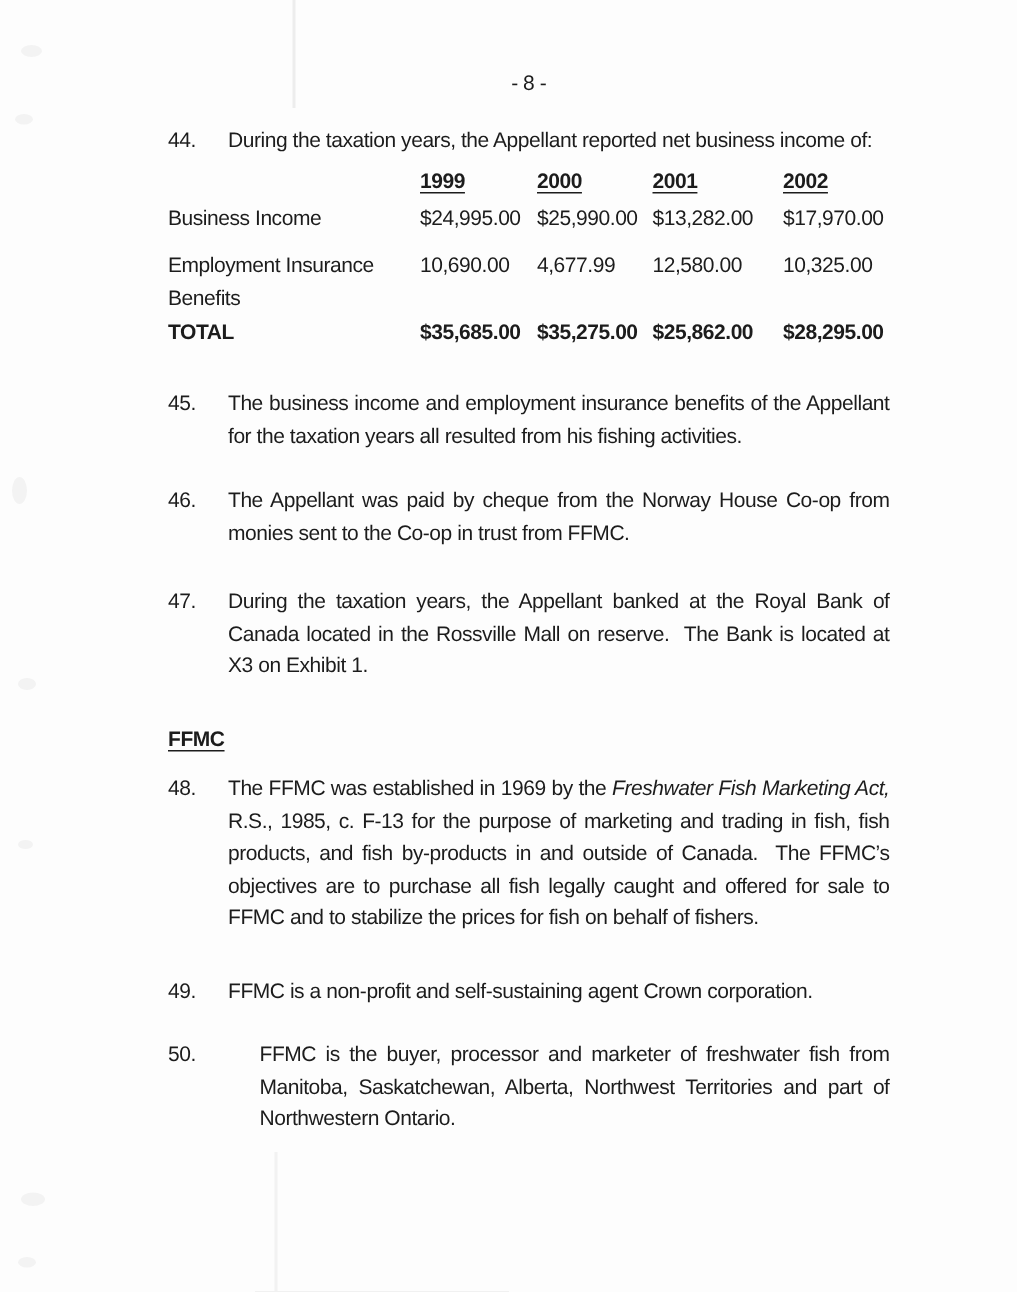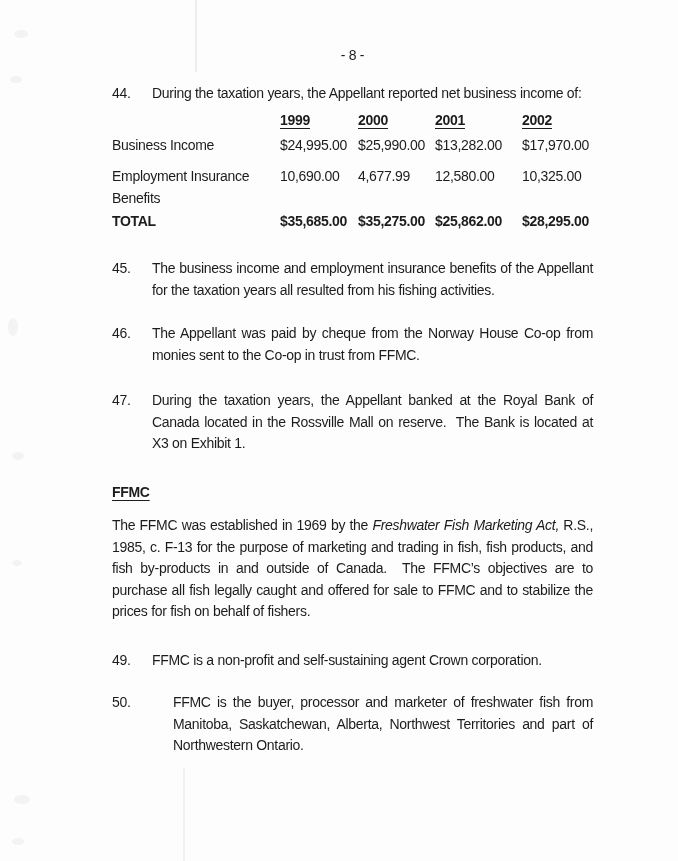--- a/index.html
+++ b/index.html
@@ -124,20 +124,21 @@
   </div>
 
   <div class="abs para p47">
     <span class="num">47.</span>
     <div class="body">During the taxation years, the Appellant banked at the Royal Bank of Canada located in the Rossville Mall on reserve.&nbsp; The Bank is located at X3 on Exhibit 1.</div>
   </div>
 
   <div class="abs section-head">FFMC</div>
 
   <div class="abs para p48">
+    <span class="num">48.</span>
     <div class="body"><span>The FFMC was established in 1969 by the </span><span class="it">Freshwater Fish Marketing Act,</span><span> R.S., 1985, c. F-13 for the purpose of marketing and trading in fish, fish products, and fish by-products in and outside of Canada.&nbsp; The FFMC’s objectives are to purchase all fish legally caught and offered for sale to FFMC and to stabilize the prices for fish on behalf of fishers.</span></div>
   </div>
 
   <div class="abs para p49">
     <span class="num">49.</span>
     <div class="body">FFMC is a non-profit and self-sustaining agent Crown corporation.</div>
   </div>
 
   <div class="abs para p50">
     <span class="num">50.</span>

